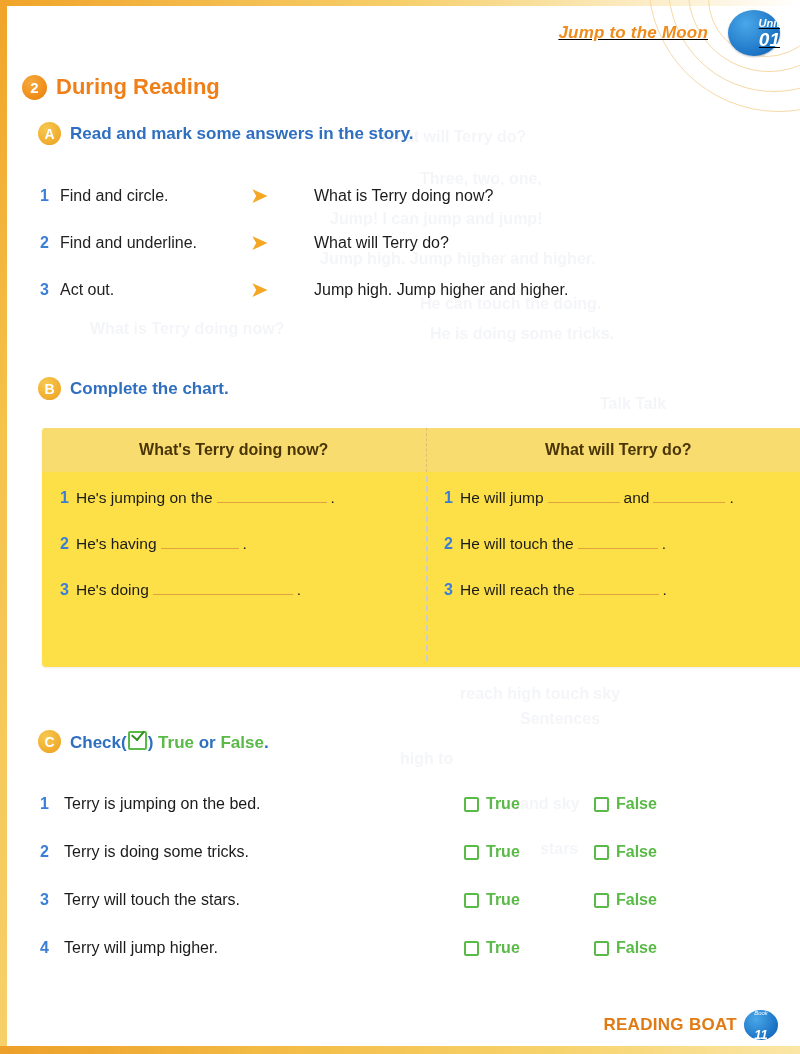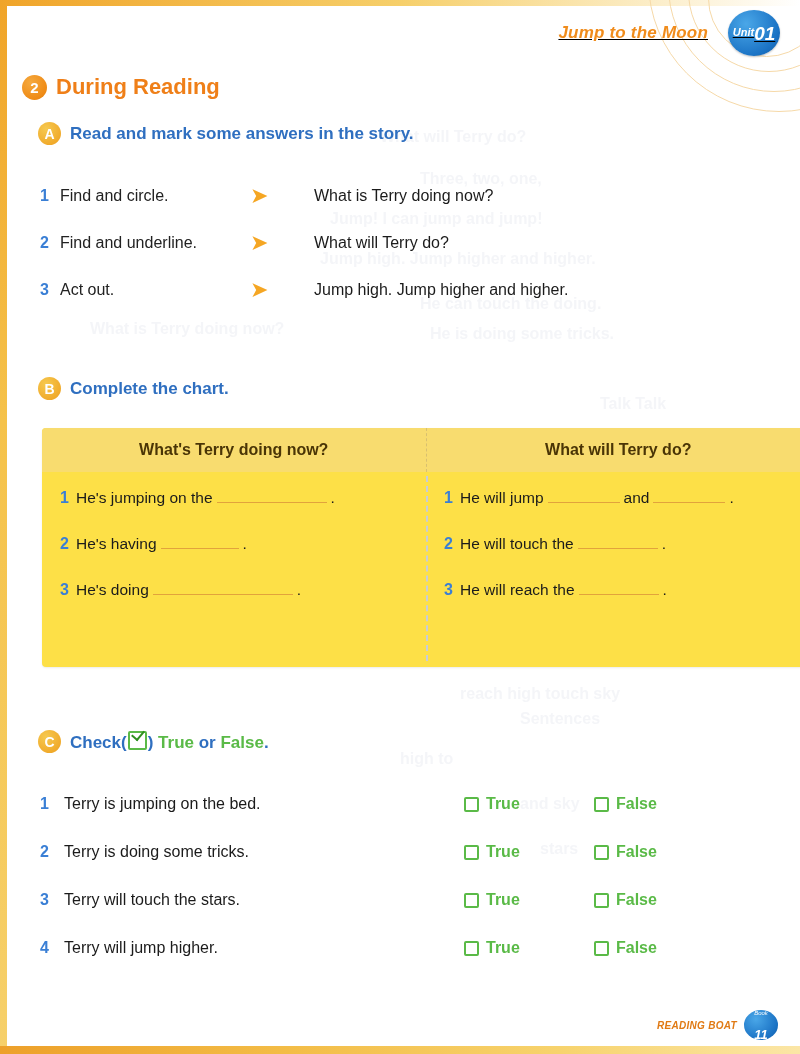--- a/index.html
+++ b/index.html
@@ -67,22 +67,22 @@
     font-style: italic;
     letter-spacing: 0.2px;
   }
   .unit-badge {
     width: 52px;
     height: 46px;
     border-radius: 50%;
     background: radial-gradient(circle at 35% 30%, #4aa7e8 0%, #1a72c4 70%, #14569b 100%);
     color: #ffffff;
     display: flex;
-    flex-direction: row;
-    align-items: center;
+    flex-direction: column;
+    align-items: flex-end;
     justify-content: center;
     line-height: 1;
     box-shadow: 0 1px 2px rgba(0,0,0,0.25);
   }
   .unit-badge .u-word {
     font-size: 11px;
     font-style: italic;
     font-weight: bold;
     margin-bottom: 1px;
   }
@@ -303,24 +303,23 @@
   .footer {
     position: absolute;
     right: 22px;
     bottom: 14px;
     display: flex;
     align-items: center;
     gap: 7px;
   }
   .footer-text {
     color: #e07a14;
-    font-size: 10px;
+    font-size: 17px;
     font-weight: bold;
     letter-spacing: 0.3px;
-    font-style: italic;
   }
   .page-badge {
     width: 34px;
     height: 30px;
     border-radius: 50%;
     background: radial-gradient(circle at 35% 30%, #4aa7e8 0%, #1a72c4 70%, #14569b 100%);
     color: #fff;
     display: flex;
     flex-direction: column;
     align-items: center;

